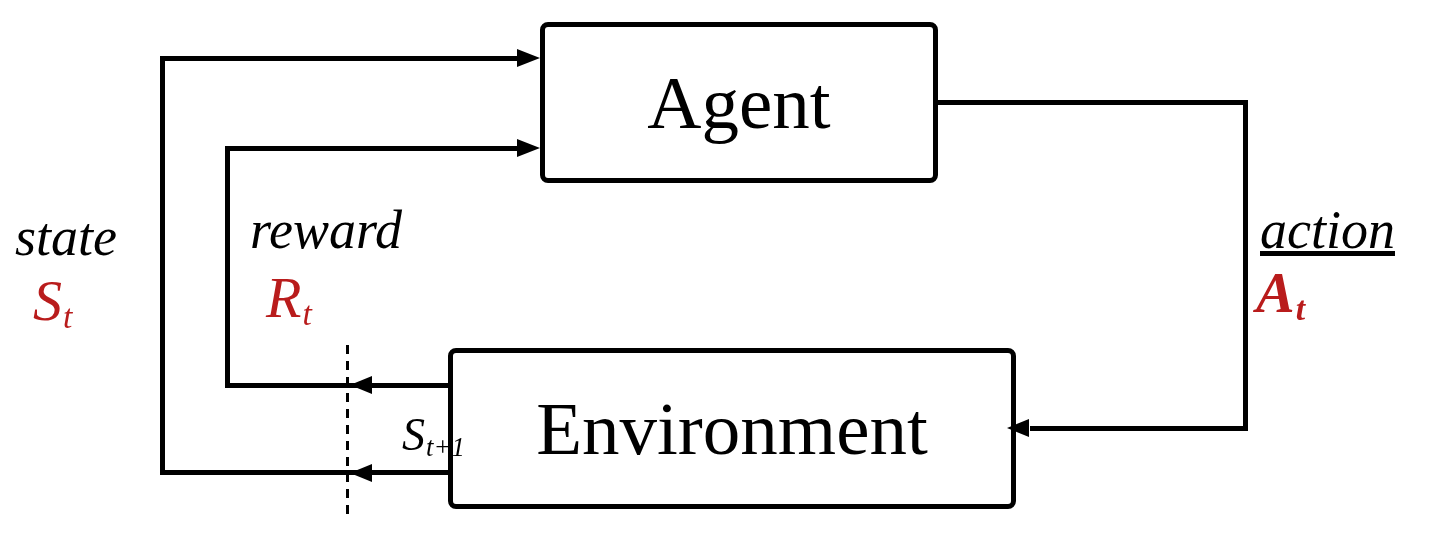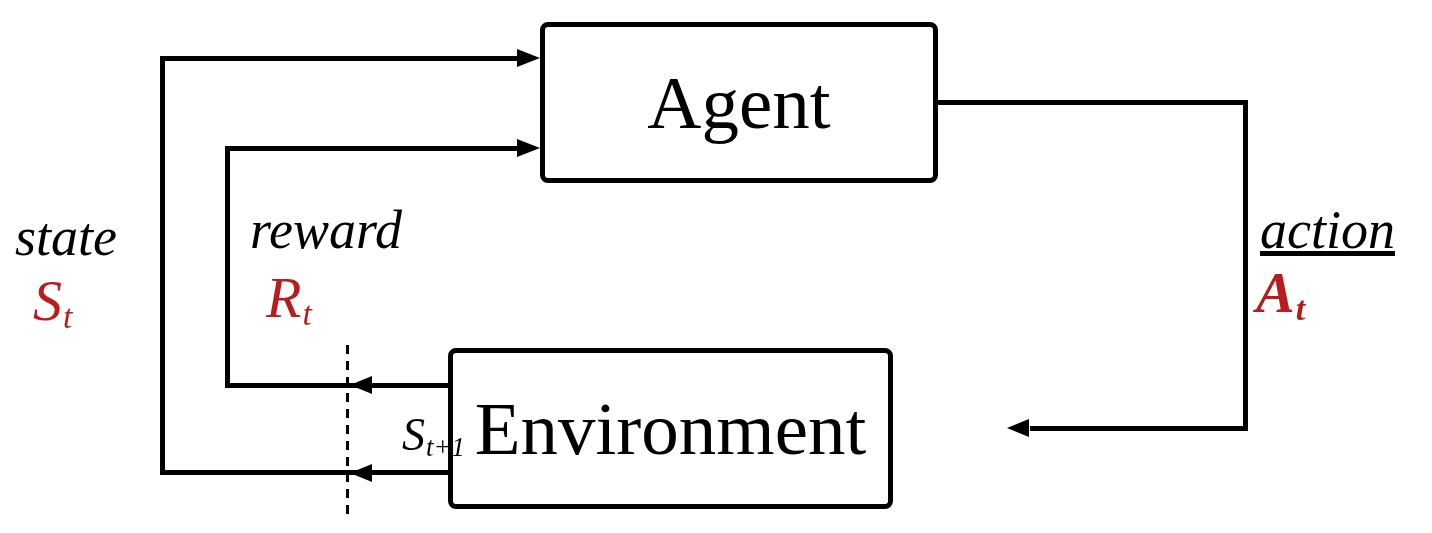--- a/index.html
+++ b/index.html
@@ -21,21 +21,21 @@
     position: absolute;
     box-sizing: border-box;
     border: 5px solid #000000;
     border-radius: 8px;
     background: #ffffff;
     display: flex;
     align-items: center;
     justify-content: center;
   }
   #agent-box        { left: 540px; top: 22px;  width: 398px; height: 161px; }
-  #environment-box  { left: 448px; top: 348px; width: 445px; height: 161px; }
+  #environment-box  { left: 448px; top: 348px; width: 568px; height: 161px; }
   .node-label {
     font-size: 75px;
     line-height: 1;
     color: #000000;
     white-space: nowrap;
   }
   
   .h-line, .v-line {
     position: absolute;
     background: #000000;

